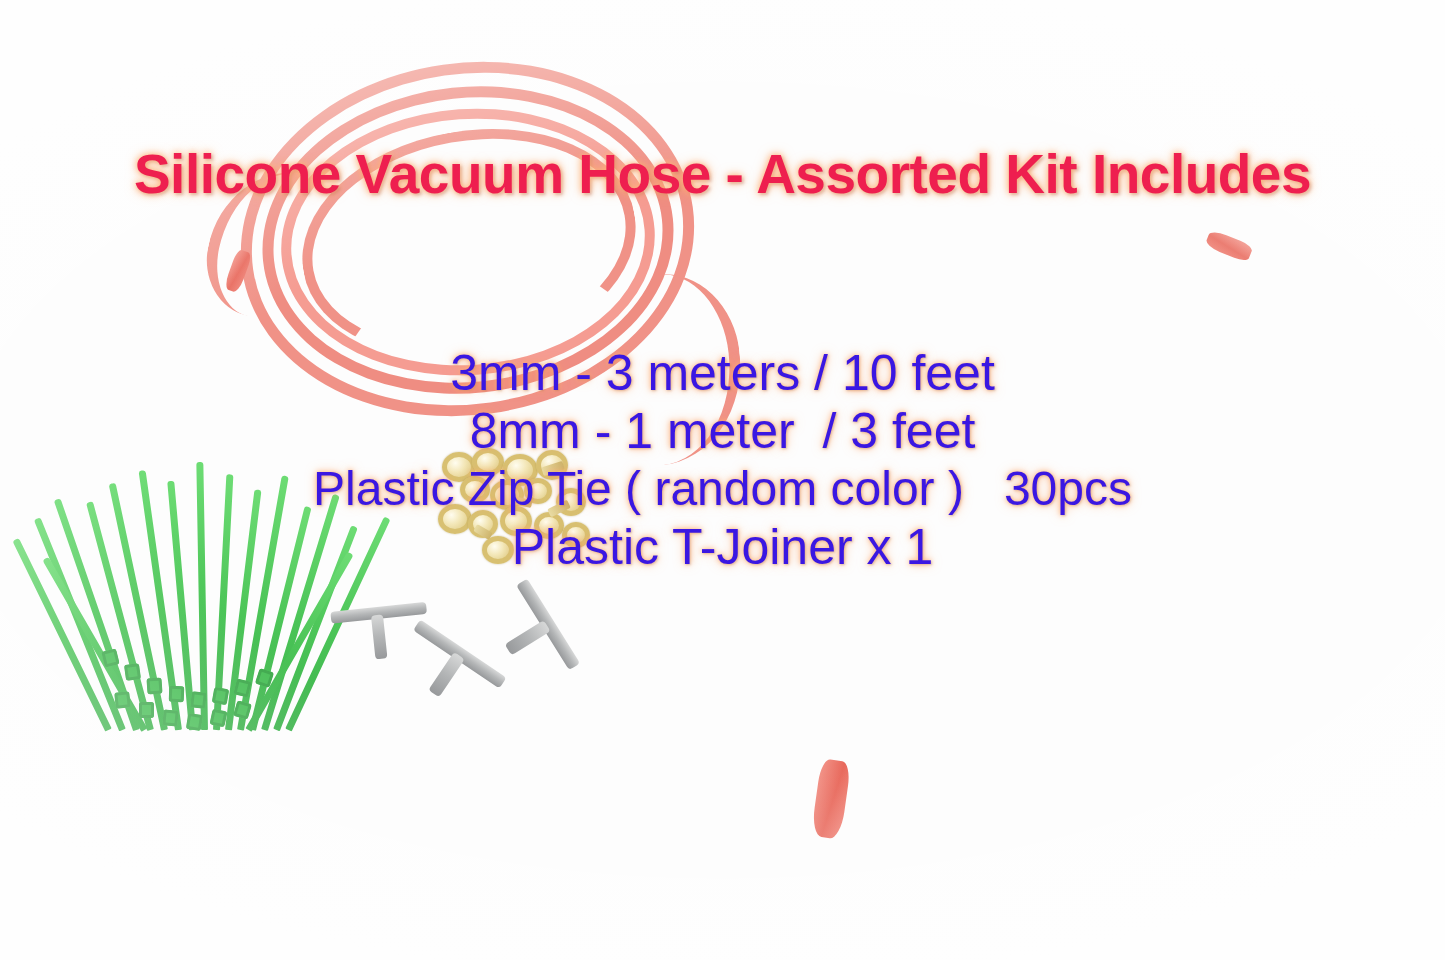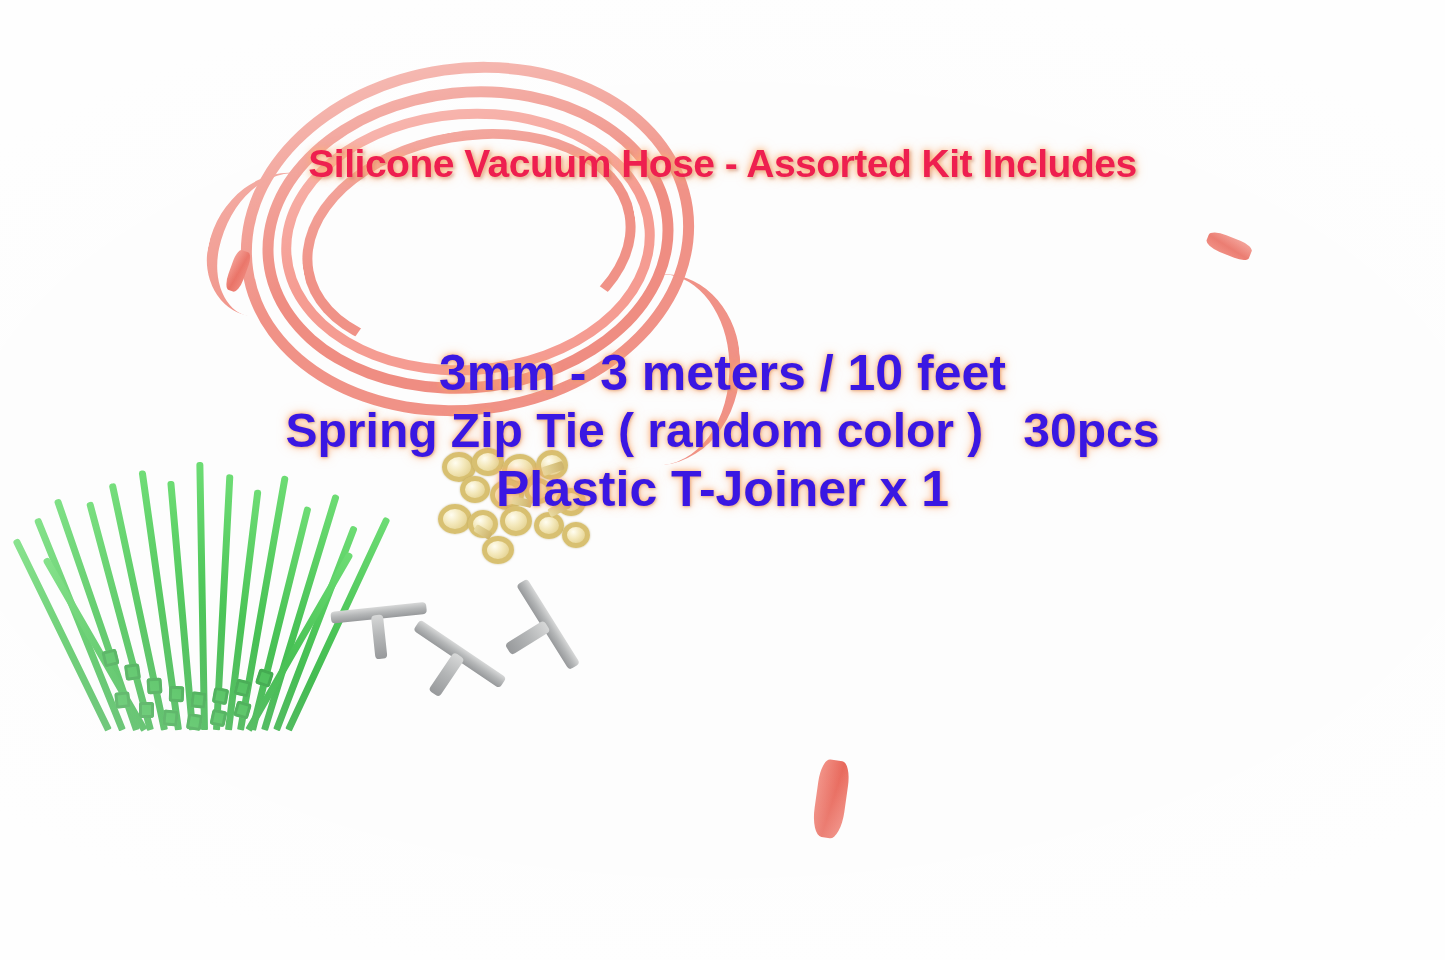--- a/index.html
+++ b/index.html
@@ -107,40 +107,40 @@
   .overlay {
     position: absolute;
     inset: 0;
   }
   .title {
     position: absolute;
     top: 142px;
     left: 0;
     width: 100%;
     text-align: center;
-    font-size: 39px;
+    font-size: 55px;
     font-weight: bold;
     letter-spacing: -0.5px;
     color: #ee1f4f;
     text-shadow:
       0 0 6px rgba(255,180,120,.95),
       0 0 12px rgba(255,170,110,.65),
       2px 2px 3px rgba(120,40,40,.28);
     white-space: nowrap;
   }
   .speclines {
     position: absolute;
     top: 344px;
     left: 0;
     width: 100%;
     text-align: center;
   }
   .specline {
     font-size: 48px;
-    font-weight: bold;
+    font-weight: normal;
     color: #3a17e2;
     line-height: 58px;
     letter-spacing: 0px;
     white-space: pre;
     text-shadow:
       0 0 5px rgba(255,175,115,.95),
       0 0 11px rgba(255,165,105,.6),
       1px 1px 2px rgba(90,50,30,.25);
   }
   .specline.big { font-size: 50px; }
@@ -249,18 +249,19 @@
 
     <div class="vignette"></div>
   </div>
 
   <div class="overlay">
 
     <div class="title">Silicone Vacuum Hose - Assorted Kit Includes</div>
 
     <div class="speclines">
       <div class="specline big">3mm - 3 meters / 10 feet</div>
-      <div class="specline">Spring Zip Tie ( random color )   30pcs</div>
+      <div class="specline big">8mm - 1 meter  / 3 feet</div>
+      <div class="specline">Plastic Zip Tie ( random color )   30pcs</div>
       <div class="specline big">Plastic T-Joiner x 1</div>
     </div>
 
   </div>
 </div>
 
 </body></html>

